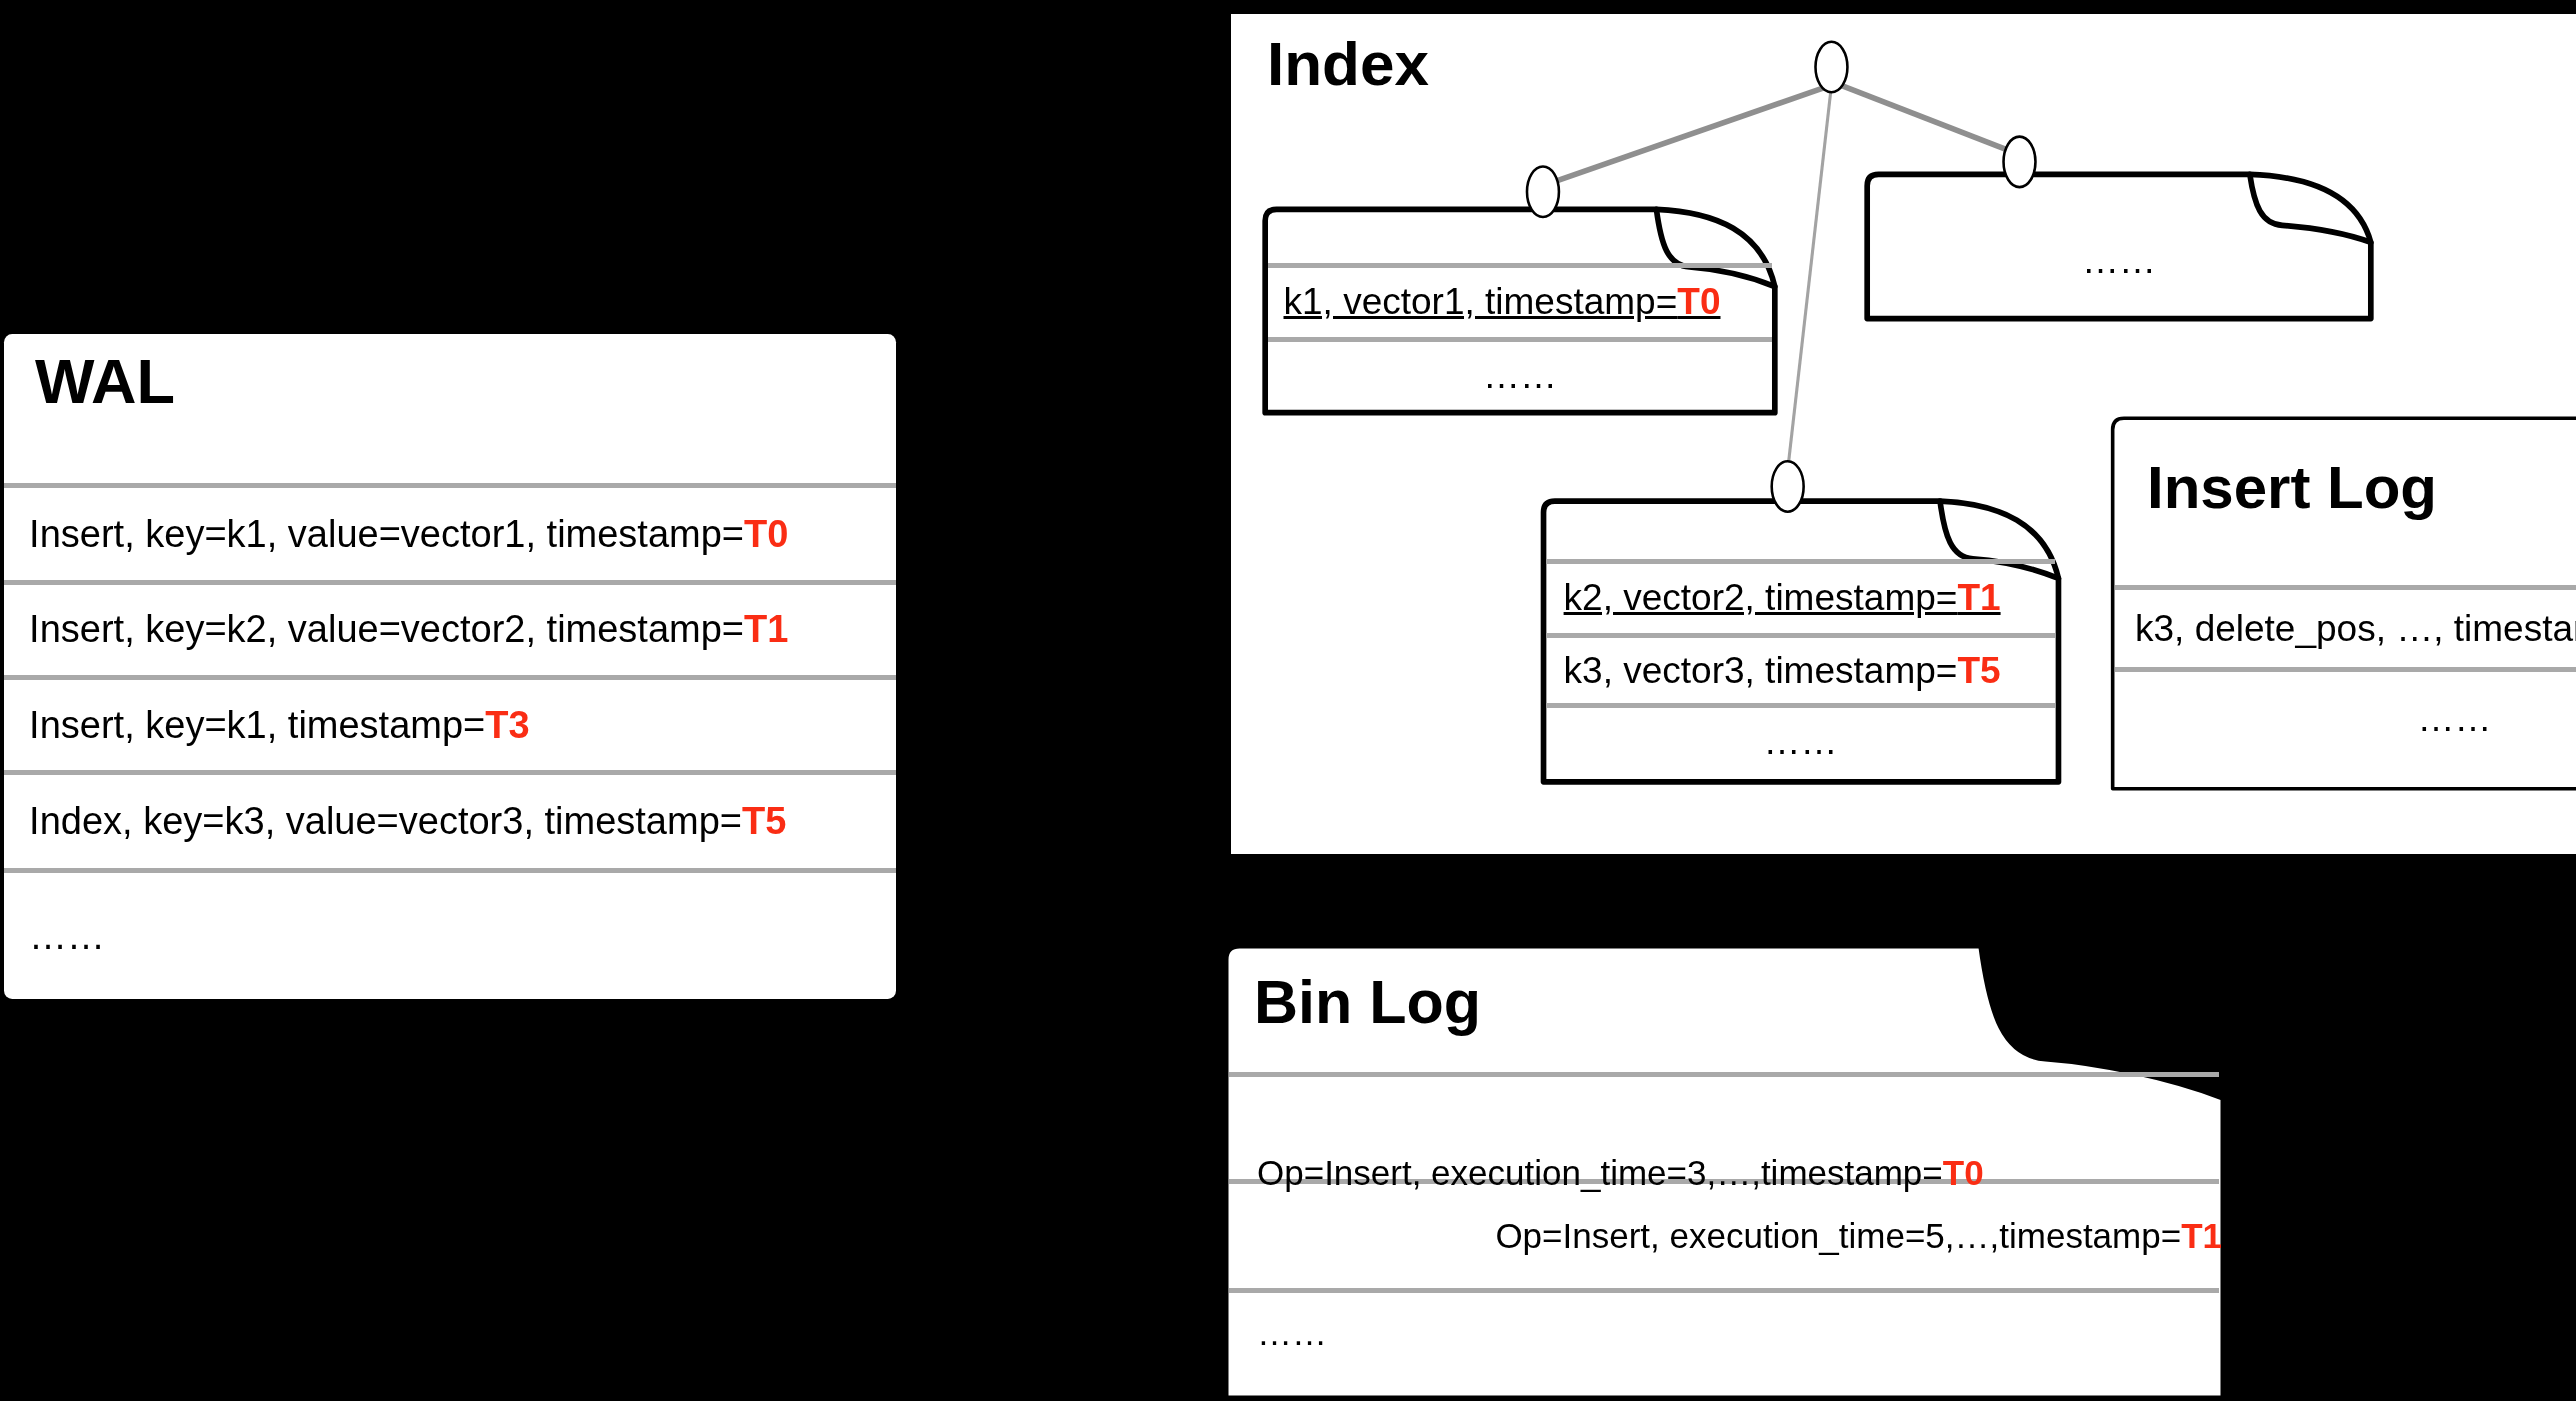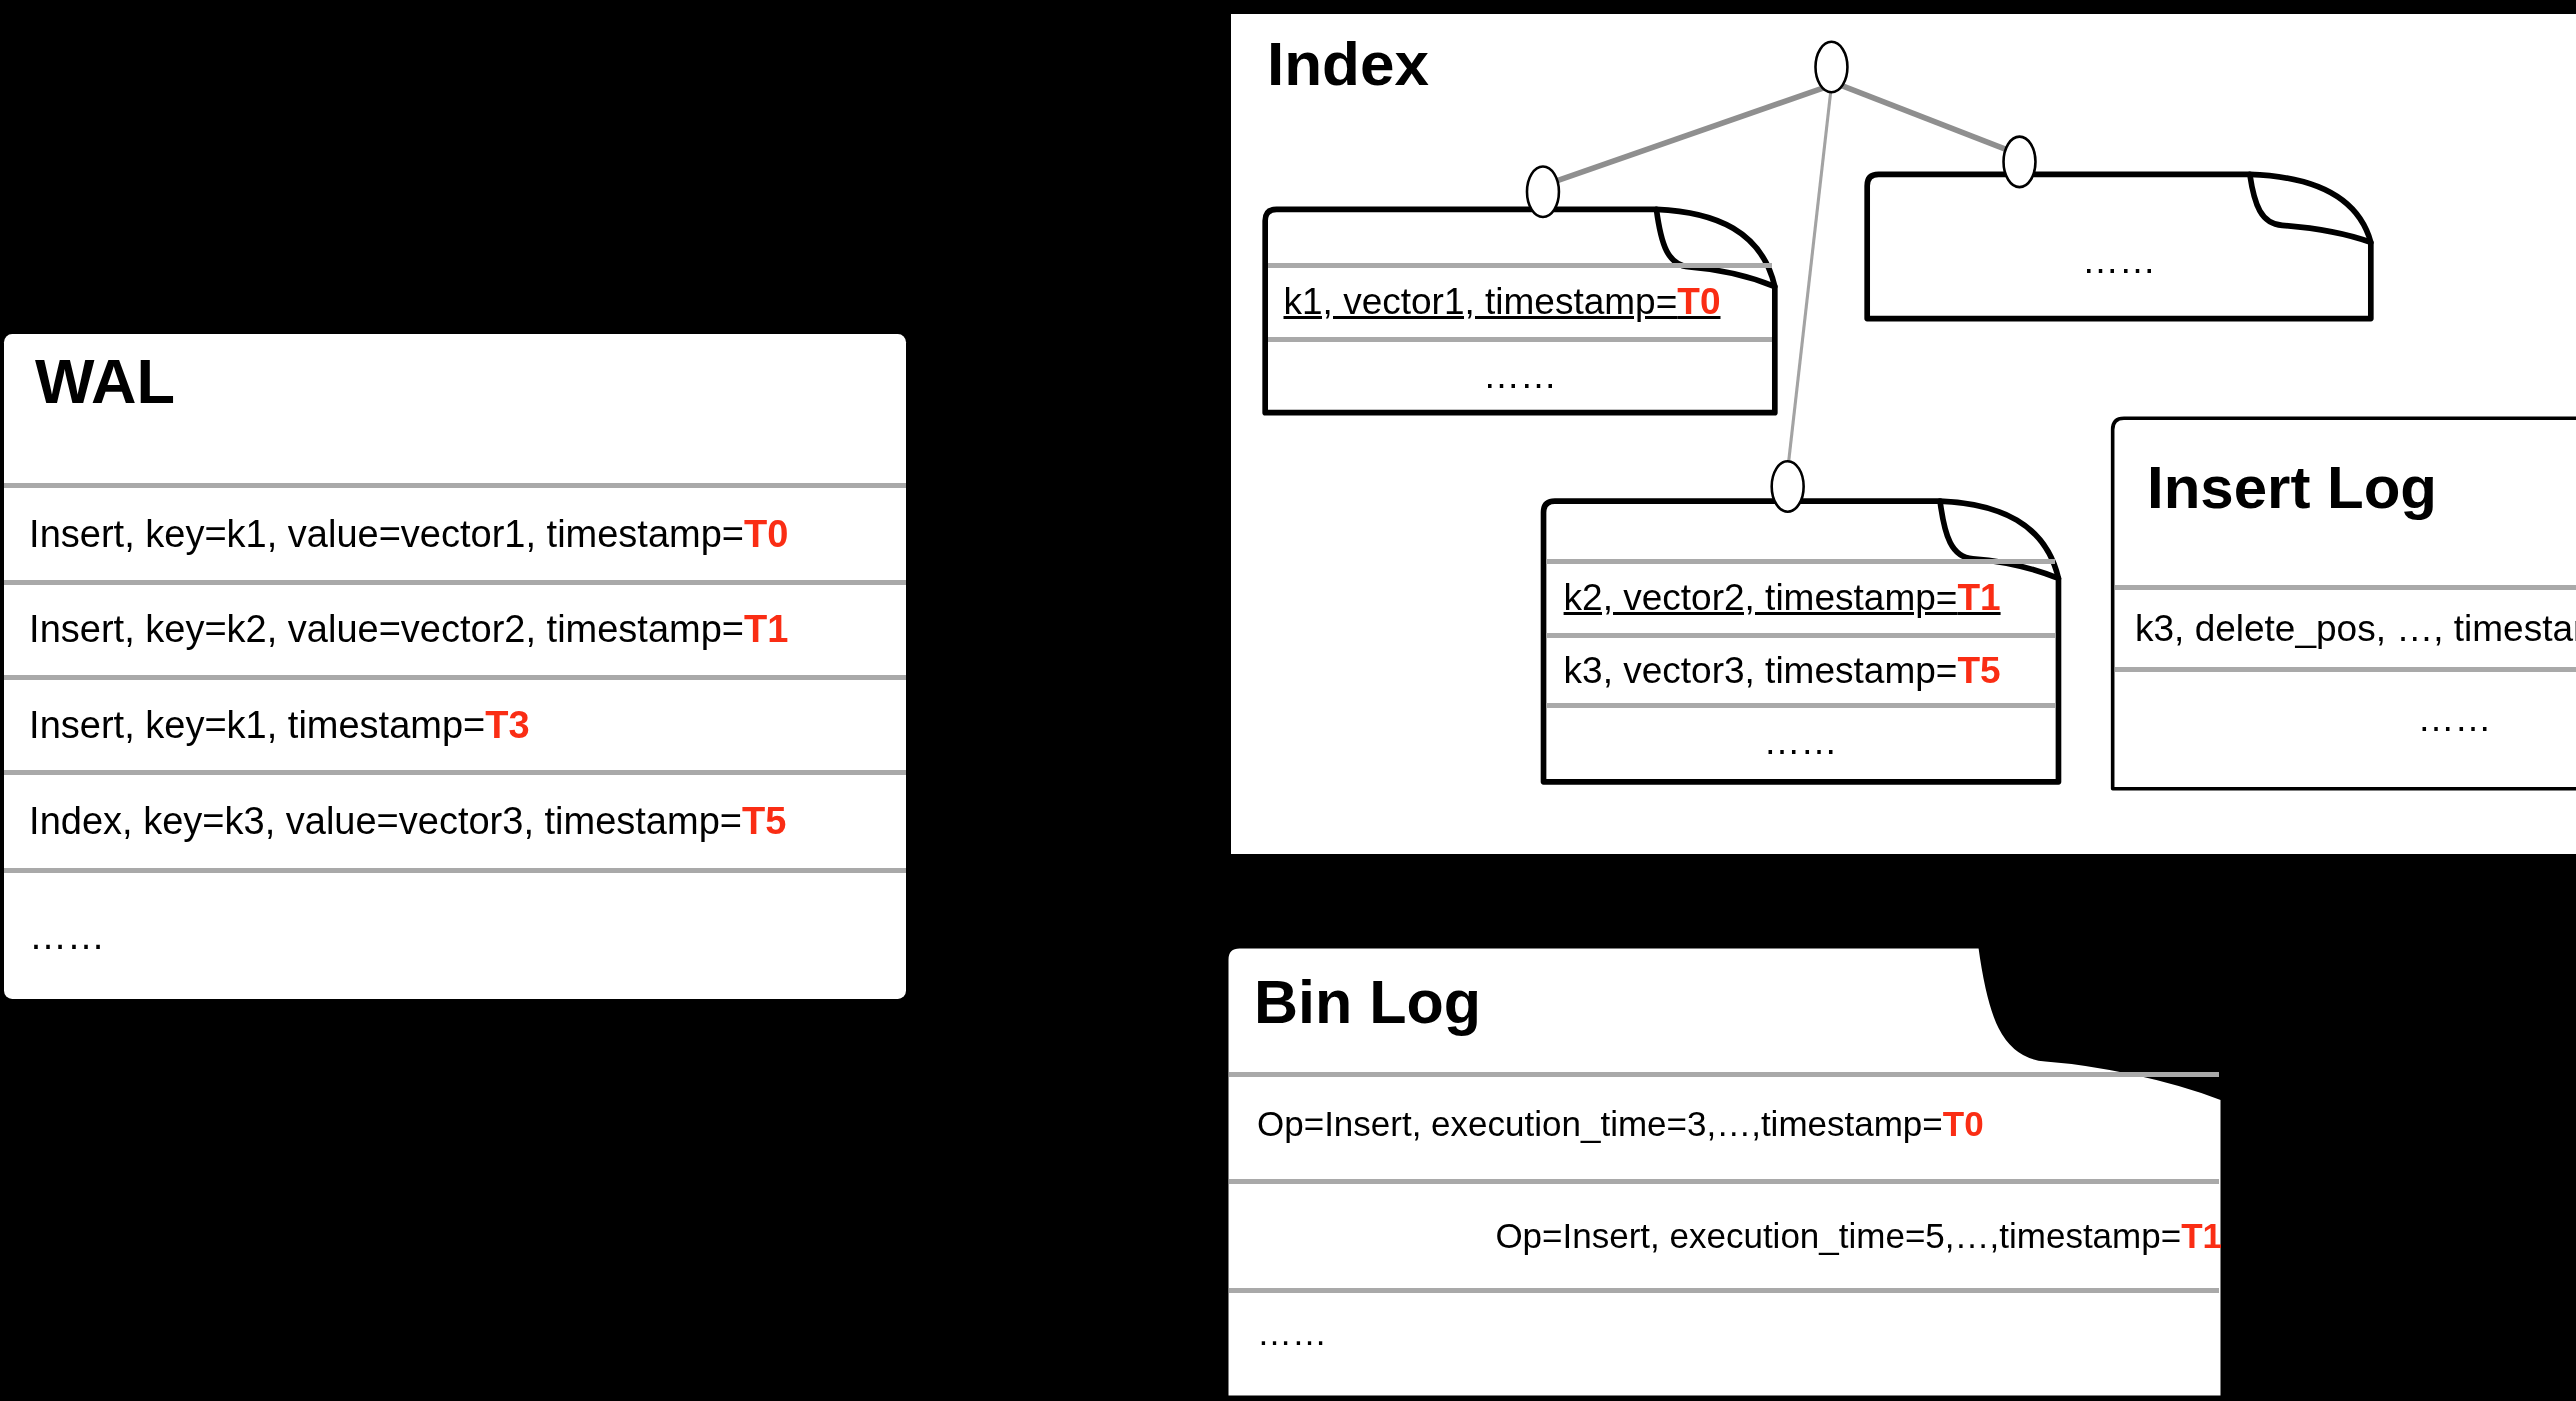--- a/index.html
+++ b/index.html
@@ -60,21 +60,21 @@
     left: 0; top: 0;
     pointer-events: none;
   }
   .wal-radius { border-radius: 8.2px; }
 </style>
 </head>
 <body>
 
 <div id="canvas">
 
-  <div class="panel wal-radius" style="left:4.1px; top:334px; width:892px; height:665px;padding-left:10px;">
+  <div class="panel wal-radius" style="left:4.1px; top:334px; width:892px; height:665px;">
     <div class="box-title" style="left:31px; top:11.3px; font-size:63px;">WAL</div>
 
     <div class="divider" style="top:149px;"></div>
     <div class="divider" style="top:246px;"></div>
     <div class="divider" style="top:341px;"></div>
     <div class="divider" style="top:436px;"></div>
     <div class="divider" style="top:534px;"></div>
 
     <div class="row" style="top:154px; height:92px; padding-left:25px;">
       <span>Insert, key=k1, value=vector1, timestamp=</span>
@@ -166,21 +166,21 @@
 
   <div class="doc" style="left:1226px; top:946px; width:996px; height:451px;">
     <svg class="shape" width="1009" height="464" viewBox="-12 -12 1958 900">
       <path d="M 0 26 Q 0 0 26 0 L 1464 0 C 1482 133 1508 213 1590 219 C 1695 227 1830 255 1934 295 L 1934 876 L 0 876 Z" fill="#ffffff" stroke="#000000" stroke-width="9" stroke-linejoin="round"></path>
       <path d="M 1464 0 C 1700 10 1885 85 1934 295" fill="none" stroke="#000000" stroke-width="9" stroke-linecap="round"></path>
     </svg>
     <div class="box-title" style="left:28px; top:20.6px; font-size:61px;">Bin Log</div>
     <div class="divider" style="top:126px;"></div>
     <div class="divider" style="top:233px;"></div>
     <div class="divider" style="top:342px;"></div>
-    <div class="row" style="top:126px; height:103px; padding-left:31px; font-size:35px;">
+    <div class="row" style="top:144px; height:103px; padding-left:31px; font-size:35px;align-items:flex-end;">
       <span>Op=Insert, execution_time=3,…,timestamp=</span>
         <span class="ts">T0</span>
     </div>
     <div class="row" style="top:238px; height:104px; padding-left:31px; font-size:35px;justify-content:flex-end;">
       <span>Op=Insert, execution_time=5,…,timestamp=</span>
         <span class="ts">T1</span>
     </div>
     <div class="row" style="top:346px; height:82px; padding-left:31px; font-size:35px;">
       <span>……</span>
     </div>

